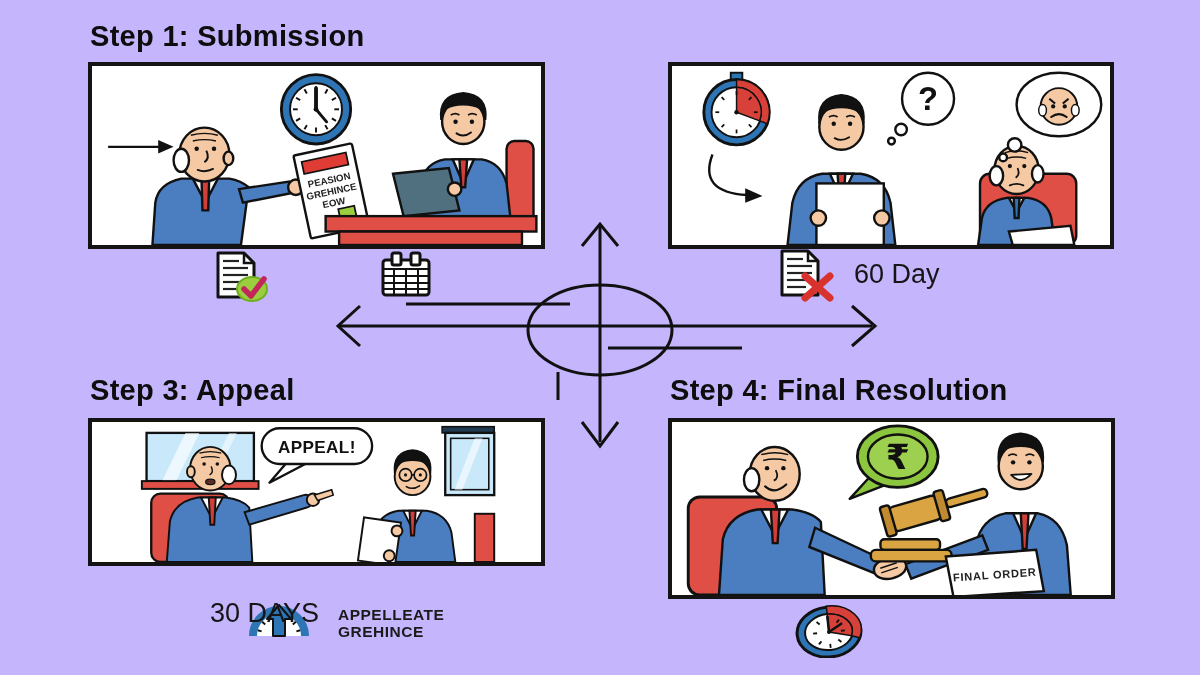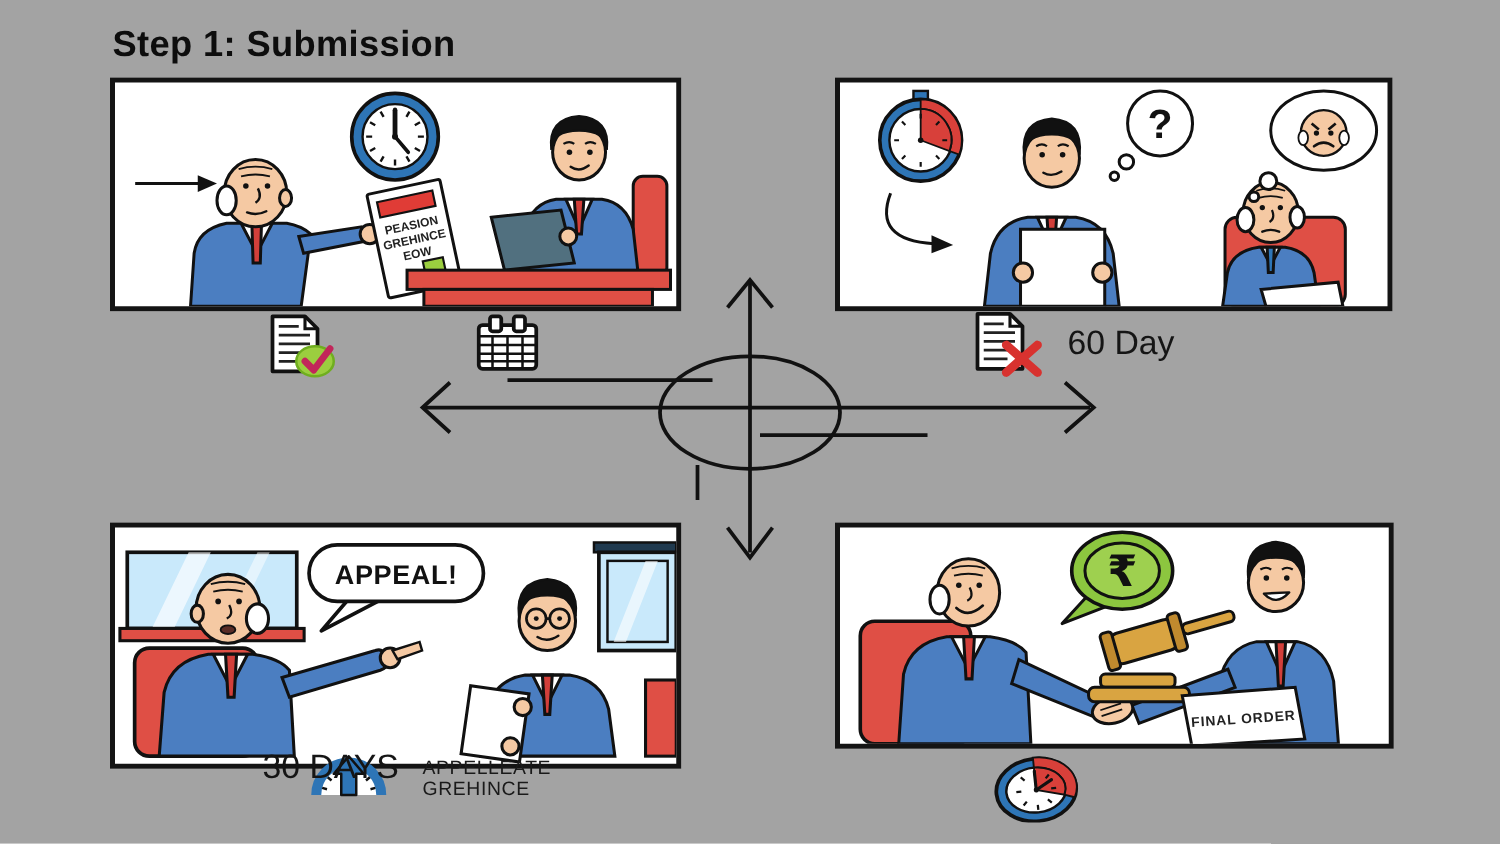--- a/index.html
+++ b/index.html
@@ -1,32 +1,34 @@
 <!DOCTYPE html>
 <html><head>
 <meta charset="utf-8">
 <style>
   html,body{margin:0;padding:0;background:#fff;}
-  #stage{position:relative;width:1200px;height:675px;background:#a3a3a3;overflow:hidden;
+  #stage{position:relative;width:1200px;height:675px;background:#c4b5fd;overflow:hidden;
          font-family:"Liberation Sans",sans-serif;color:#111;}
   .abs{position:absolute;}
   .step-title{font-size:29px;font-weight:bold;letter-spacing:.3px;color:#0d0d0d;white-space:nowrap;}
   .panel{position:absolute;background:#fff;border:4px solid #141414;box-sizing:border-box;}
   .panel svg{display:block;width:100%;height:100%;}
   .caption-big{font-size:27px;font-weight:normal;color:#151515;white-space:nowrap;}
-  .caption-small{font-size:15.5px;font-weight:normal;letter-spacing:.5px;line-height:17px;color:#1a1a1a;}
+  .caption-small{font-size:15.5px;font-weight:bold;letter-spacing:.5px;line-height:17px;color:#1a1a1a;}
   svg text{font-family:"Liberation Sans","DejaVu Sans",sans-serif;}
   .ol{stroke:#111;stroke-width:2.5;}
 </style>
 </head>
 <body>
 
 <div id="stage">
 
   <div class="abs step-title" style="left:90px;top:20px;">Step 1: Submission</div>
+  <div class="abs step-title" style="left:90px;top:374px;">Step 3: Appeal</div>
+  <div class="abs step-title" style="left:670px;top:374px;">Step 4: Final Resolution</div>
 
   <div class="panel" style="left:88px;top:62px;width:457px;height:187px;">
     <svg viewBox="0 0 457 186">
 
       <g>
         <line x1="12" y1="84" x2="66" y2="84" stroke="#111" stroke-width="2.5"></line>
         <polygon points="64,77 80,84 64,91" fill="#111"></polygon>
       </g>
 
       <g>
@@ -231,21 +233,21 @@
       <polyline points="250,226 268,250 286,226"></polyline>
       <line x1="8" y1="130" x2="540" y2="130"></line>
       <polyline points="28,110 6,130 28,150"></polyline>
       <polyline points="520,110 543,130 520,150"></polyline>
       <line x1="74" y1="108" x2="238" y2="108"></line>
       <line x1="276" y1="152" x2="410" y2="152"></line>
       <line x1="226" y1="176" x2="226" y2="204"></line>
     </g>
   </svg>
 
-  <div class="panel" style="left:88px;top:418px;width:457px;height:197px;">
+  <div class="panel" style="left:88px;top:418px;width:457px;height:148px;">
     <svg viewBox="0 0 457 180">
 
       <g>
         <rect x="10" y="14" width="138" height="62" fill="#c9e9fb" stroke="#111" stroke-width="3"></rect>
         <polygon points="30,76 60,14 78,14 48,76" fill="#ffffff" opacity="0.65"></polygon>
         <polygon points="86,76 116,14 126,14 96,76" fill="#ffffff" opacity="0.5"></polygon>
         <rect x="4" y="76" width="150" height="10" fill="#df4f45" class="ol"></rect>
       </g>
 
       <g>

